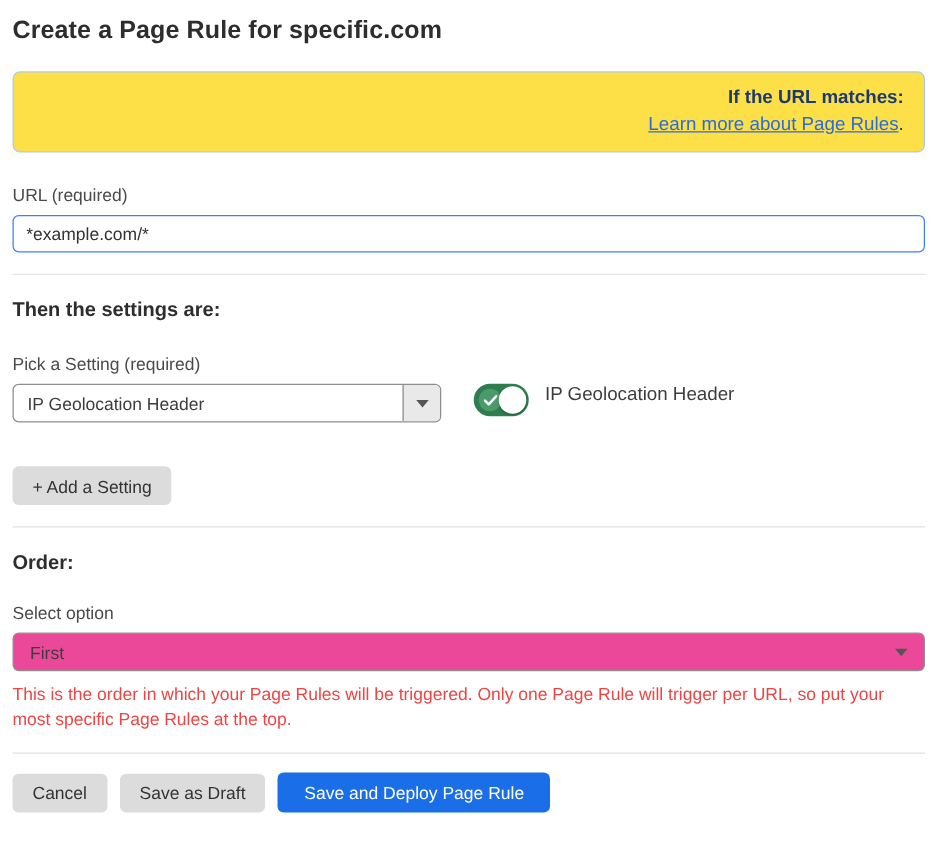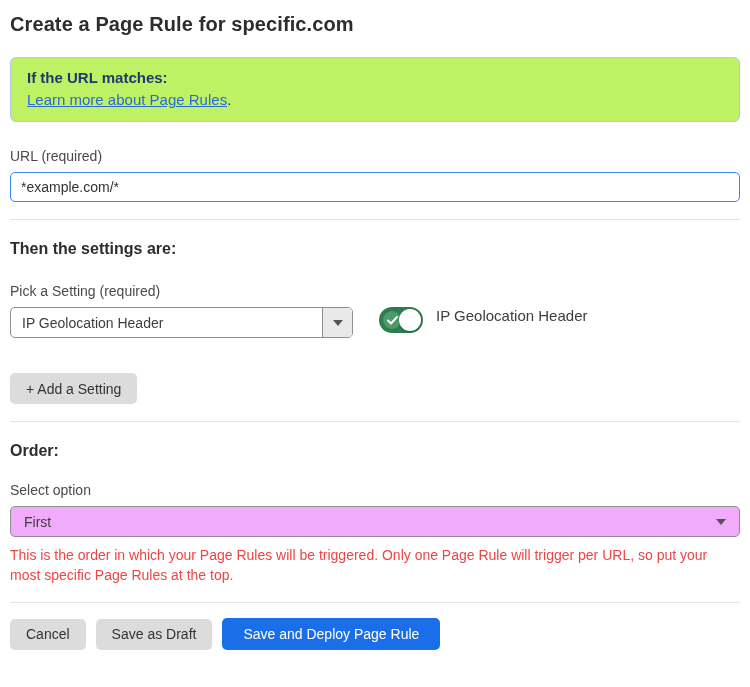--- a/index.html
+++ b/index.html
@@ -16,27 +16,28 @@
   .page-title {
     font-size: 20px;
     font-weight: 700;
     color: #2d2d2d;
     letter-spacing: 0.1px;
     margin-bottom: 21px;
   }
 
   
   .info-box {
-    background: #bef264;
+    background: #fde047;
     border: 1px solid #aecbee;
     border-radius: 6px;
     padding: 9px 16px 10px 16px;
     color: #1d3a6e;
     font-size: 15px;
     line-height: 22px;
+    text-align: right;
   }
   .info-box .info-heading { font-weight: 700; }
   .info-box a.info-link {
     color: #2b6bd9;
     text-decoration: underline;
     cursor: pointer;
   }
   .info-box .info-link-suffix { color: #1d3a6e; }
 
   
@@ -173,21 +174,21 @@
   
   .order-select-label { margin-top: 22px; }
   .wide-select {
     display: flex;
     align-items: center;
     justify-content: space-between;
     width: 100%;
     height: 31px;
     border: 1px solid #8f8f8f;
     border-radius: 5px;
-    background: #f0abfc;
+    background: #ec4899;
     padding: 0 13px;
     font-size: 14px;
     color: #3d3d3d;
     cursor: pointer;
   }
   .order-helper {
     font-size: 14px;
     line-height: 20px;
     color: #ef4444;
     margin-top: 8px;

